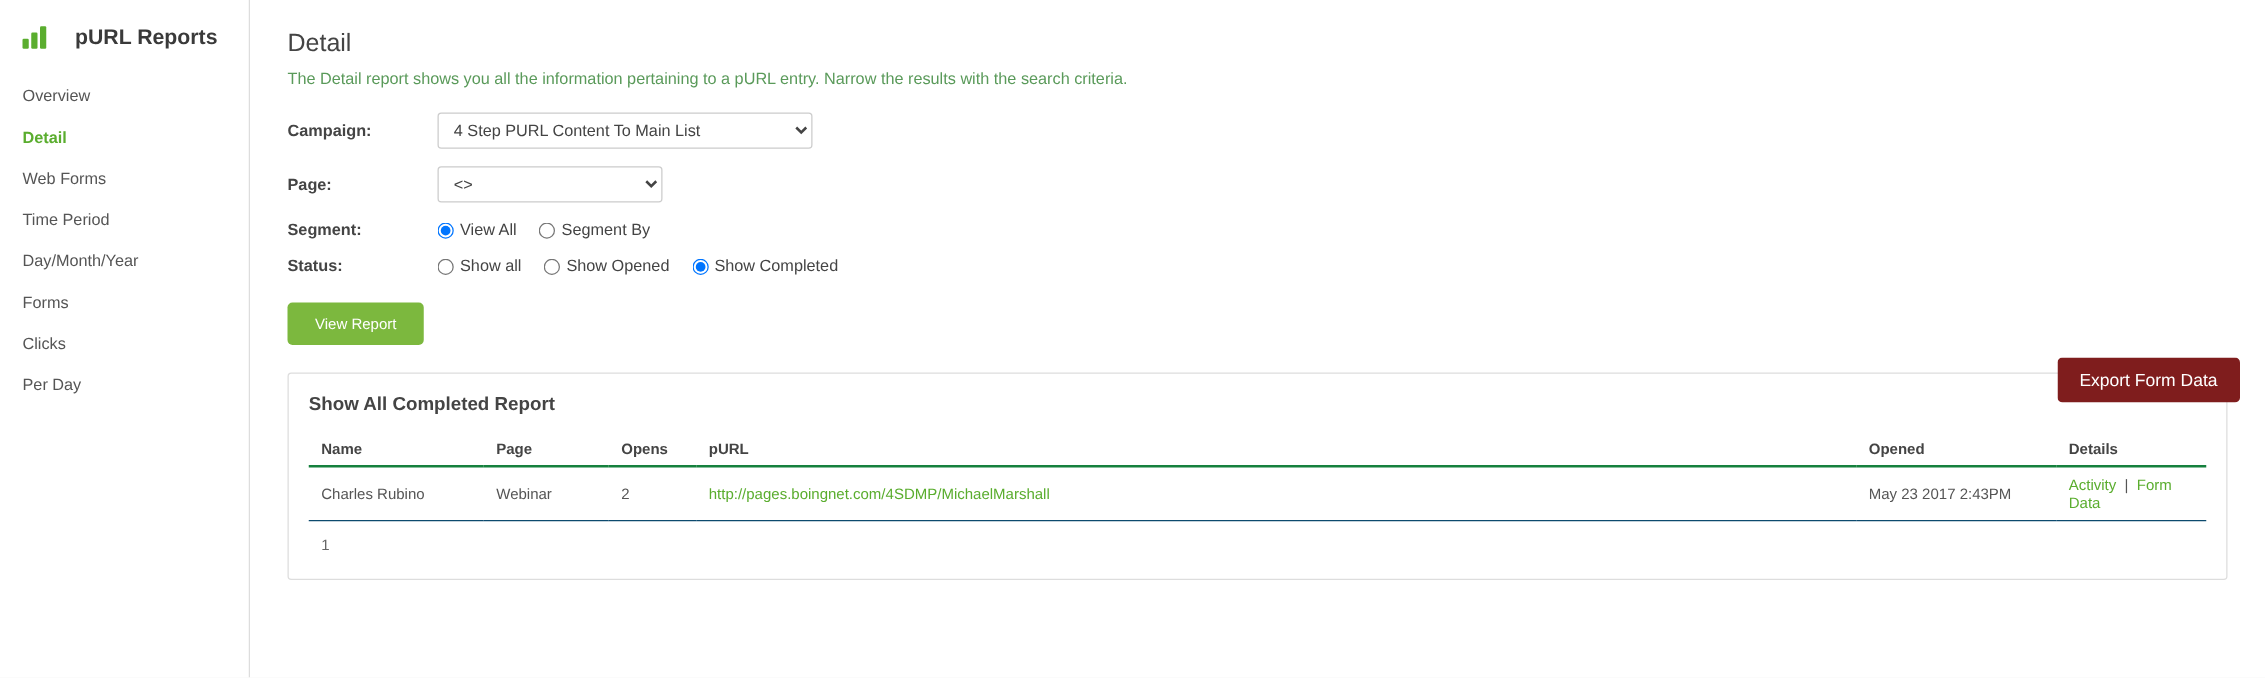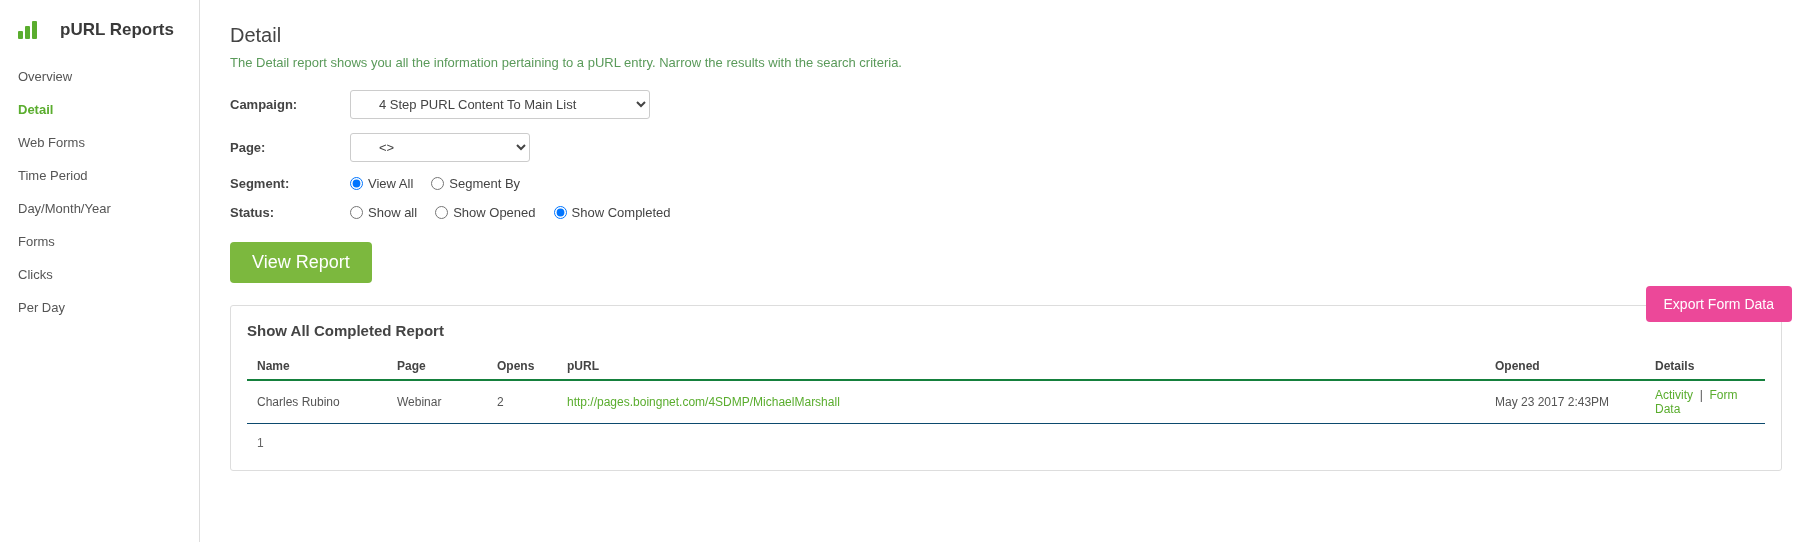--- a/index.html
+++ b/index.html
@@ -82,60 +82,60 @@
     }
     .form-control-area {
       display: flex;
       align-items: center;
       gap: 10px;
     }
 
     select {
       border: 1px solid #ccc;
       border-radius: 3px;
-      padding: 5px 24px;
+      padding: 5px 8px;
       font-size: 13px;
       color: #444;
       background: #fff;
       cursor: pointer;
     }
     #campaign-select { width: 300px; }
     #page-select { width: 180px; }
 
     .radio-group {
       display: flex;
       align-items: center;
       gap: 18px;
     }
     .radio-label {
       display: flex;
-      align-items: center;
+      align-items: flex-end;
       gap: 5px;
       font-size: 13px;
       color: #444;
       cursor: pointer;
     }
     .radio-label input[type="radio"] { cursor: pointer; }
 
     .btn-view-report {
       background: #7cb83e;
       color: #fff;
       border: none;
       border-radius: 4px;
       padding: 10px 22px;
-      font-size: 18px;
+      font-size: 12px;
       cursor: pointer;
       margin-top: 8px;
     }
 
     .btn-export {
       position: fixed;
       right: 20px;
       bottom: 220px;
-      background: #ec4899;
+      background: #7f1d1d;
       color: #fff;
       border: none;
       border-radius: 4px;
       padding: 10px 18px;
       font-size: 14px;
       cursor: pointer;
       z-index: 100;
     }
 
     

